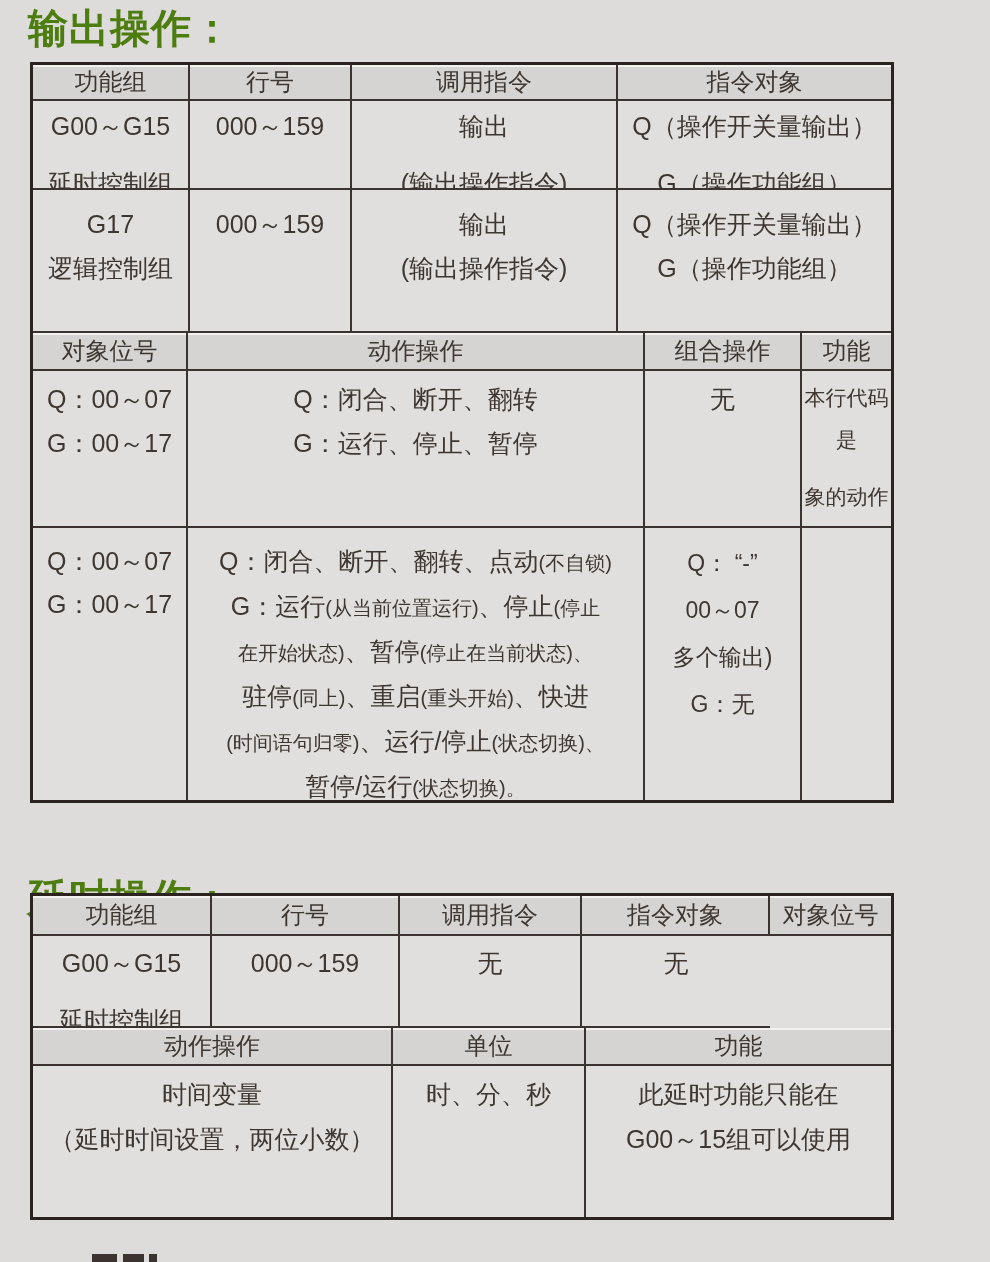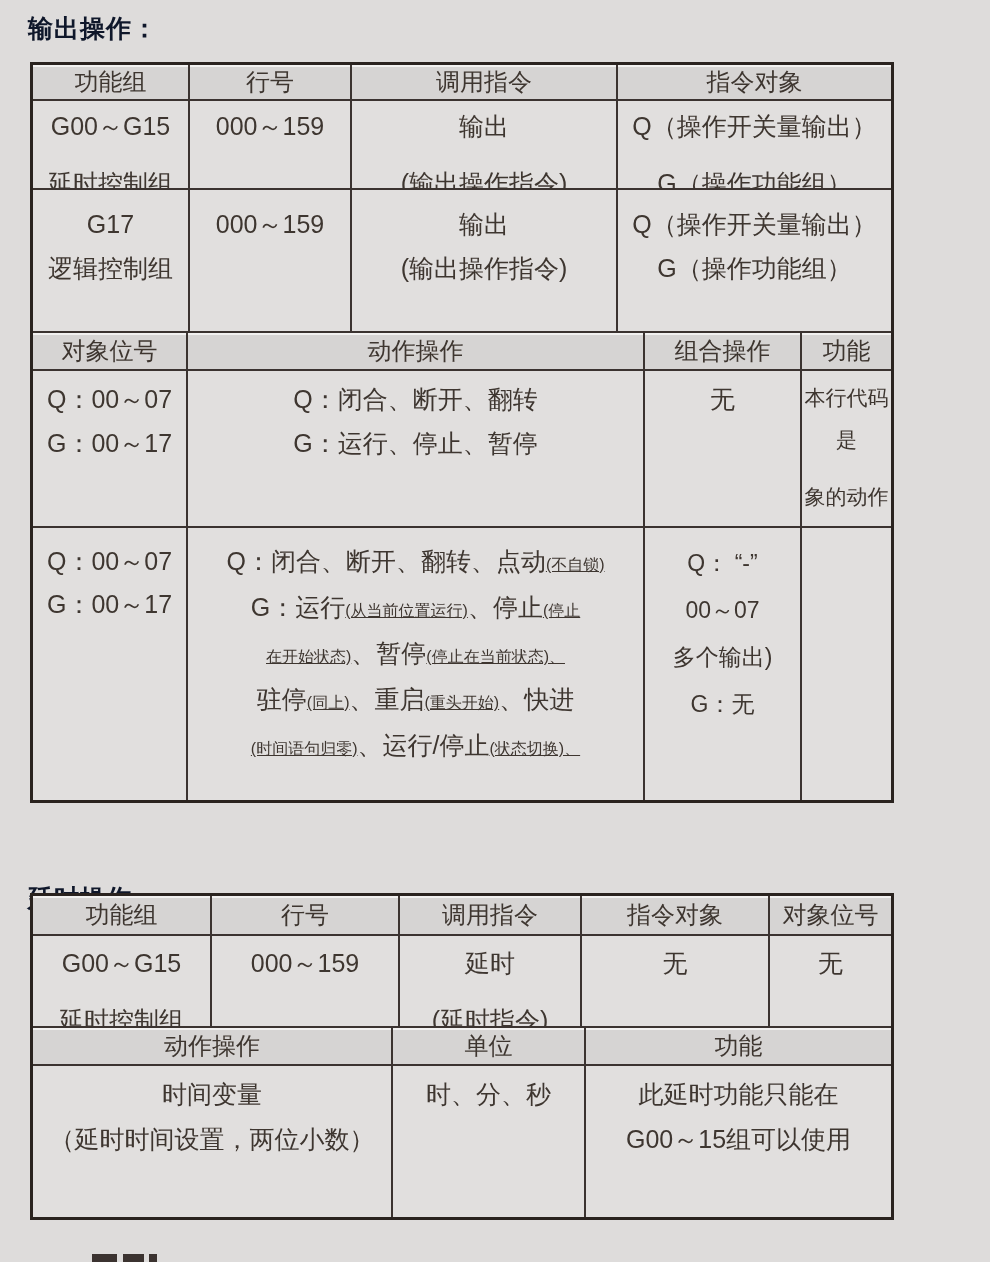--- a/index.html
+++ b/index.html
@@ -6,21 +6,21 @@
   .page{
     position:relative;
     width:990px;height:1262px;
     background:#dedcdb;
     overflow:hidden;
     font-family:"Liberation Sans","DejaVu Sans",sans-serif;
     color:#3e3630;
   }
   .title{
     position:absolute;left:28px;
-    font-size:25px;font-weight:700;color:#0f172a;
+    font-size:40px;font-weight:700;color:#4d7c0f;
     letter-spacing:1px;line-height:40px;
   }
   .tbl{
     position:absolute;left:30px;width:864px;
     border:3px solid #2a231f;
     background:#e1dfde;
     box-sizing:border-box;
   }
   .seg{display:grid;box-sizing:border-box;}
   .cell{
@@ -39,21 +39,21 @@
     font-size:24px;
     justify-content:center;
     box-shadow:inset 0 2px 0 #f2f1f0;
   }
   .v-top{justify-content:flex-start;}
   .pt4{padding-top:4px;}   .pt6{padding-top:6px;}
   .pt12{padding-top:12px;} .pt30{padding-top:12px;}
   .lh42{line-height:42px;gap:15px;} .lh43{line-height:43px;}
   .lh44{line-height:44px;} .lh45{line-height:45px;}
   .lh47{line-height:47px;}
-  .sm{font-size:16px;text-decoration:underline;}
+  .sm{font-size:20px;}
   .frag{position:absolute;top:1254px;left:92px;height:8px;}
   .frag .m{display:inline-block;height:8px;background:#3b3330;vertical-align:top;}
   .frag .m1{width:25px;margin-right:6px;}
   .frag .m2{width:21px;margin-right:5px;}
   .frag .m3{width:8px;}
 </style>
 </head>
 <body>
 
 <div class="page">
@@ -130,20 +130,21 @@
       <div class="cell v-top pt12 lh43">
           <div>Q：00～07</div>
           <div>G：00～17</div>
         </div>
       <div class="cell v-top pt12 lh43">
           <div><span>Q：闭合、断开、翻转、点动</span><span class="sm">(不自锁)</span></div>
           <div><span>G：运行</span><span class="sm">(从当前位置运行)</span><span>、停止</span><span class="sm">(停止</span></div>
           <div><span class="sm">在开始状态)</span><span>、暂停</span><span class="sm">(停止在当前状态)、</span></div>
           <div><span>驻停</span><span class="sm">(同上)</span><span>、重启</span><span class="sm">(重头开始)</span><span>、快进</span></div>
           <div><span class="sm">(时间语句归零)</span><span>、运行/停止</span><span class="sm">(状态切换)、</span></div>
+          <div><span>暂停/运行</span><span class="sm">(状态切换)。</span></div>
         </div>
       <div class="cell v-top pt12 lh47" style="font-size:23px;">
           <div>Q： “-”</div>
           <div>00～07</div>
           <div>多个输出)</div>
           <div>G：无</div>
         </div>
       <div class="cell v-top pt12"></div>
     </div>
   </div>
@@ -159,24 +160,20 @@
       <div class="cell">指令对象</div>
       <div class="cell">对象位号</div>
     </div>
 
     <div class="seg" style="grid-template-columns:179px 188px 182px 188px 1fr;height:92px;">
       <div class="cell v-top pt6 lh42">
           <div>G00～G15</div>
           <div>延时控制组</div>
         </div>
       <div class="cell v-top pt6 lh42">000～159</div>
-      <div class="cell v-top pt6 lh42">
-          <div>延时</div>
-          <div>(延时指令)</div>
-        </div>
       <div class="cell v-top pt6 lh42">无</div>
       <div class="cell v-top pt6 lh42">无</div>
     </div>
 
     <div class="seg hdr" style="grid-template-columns:360px 193px 1fr;height:38px;">
       <div class="cell">动作操作</div>
       <div class="cell">单位</div>
       <div class="cell">功能</div>
     </div>
 

